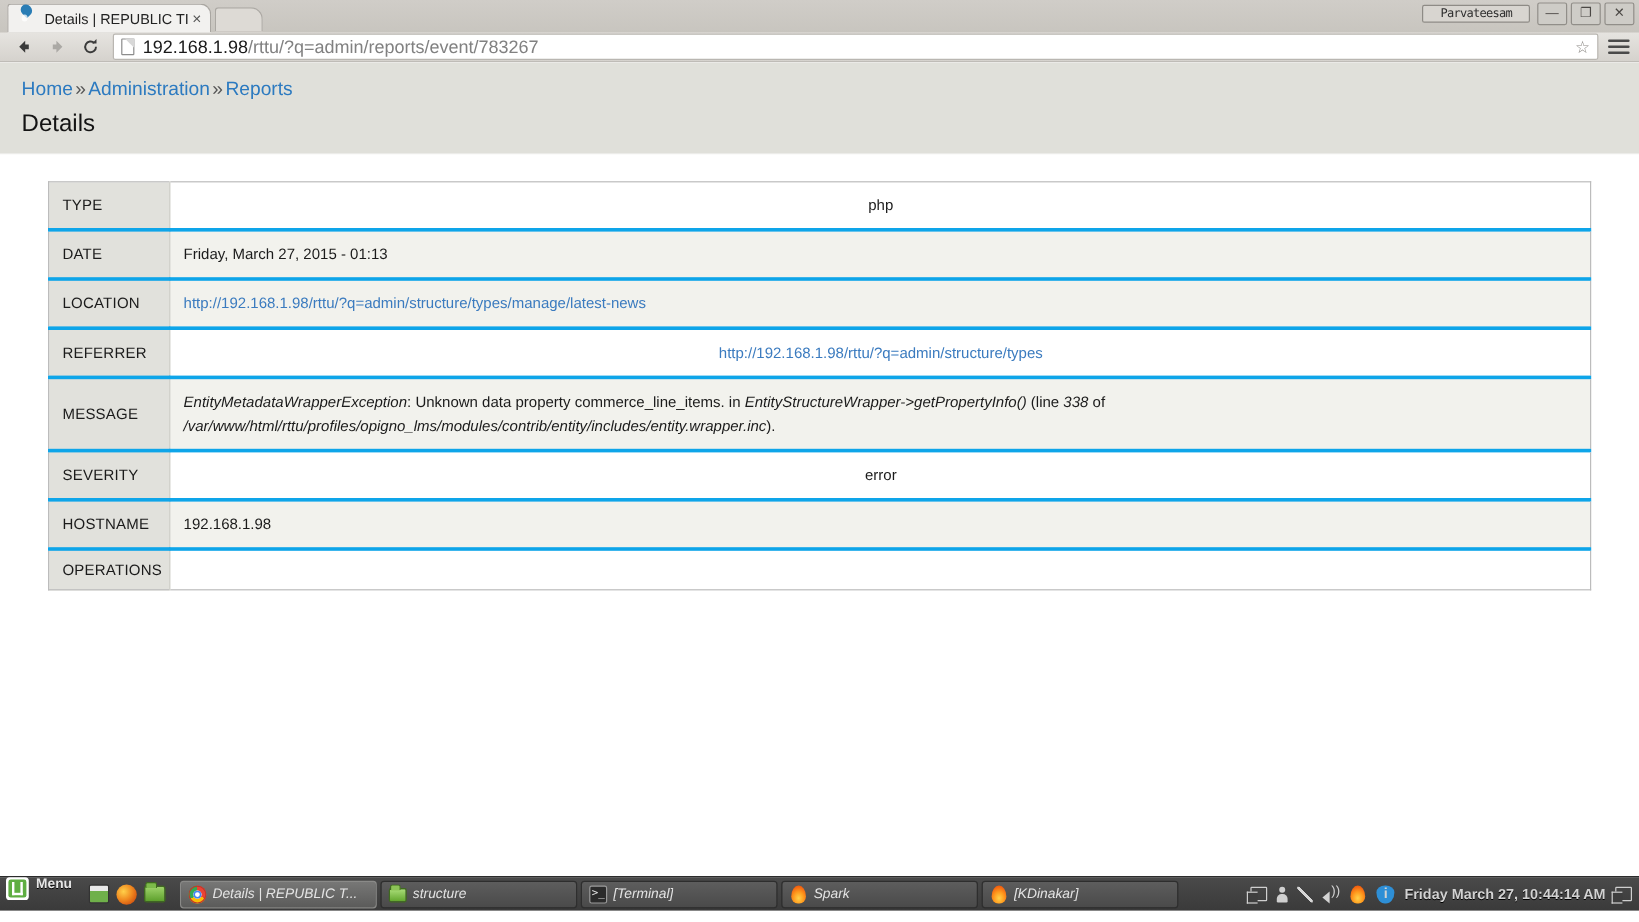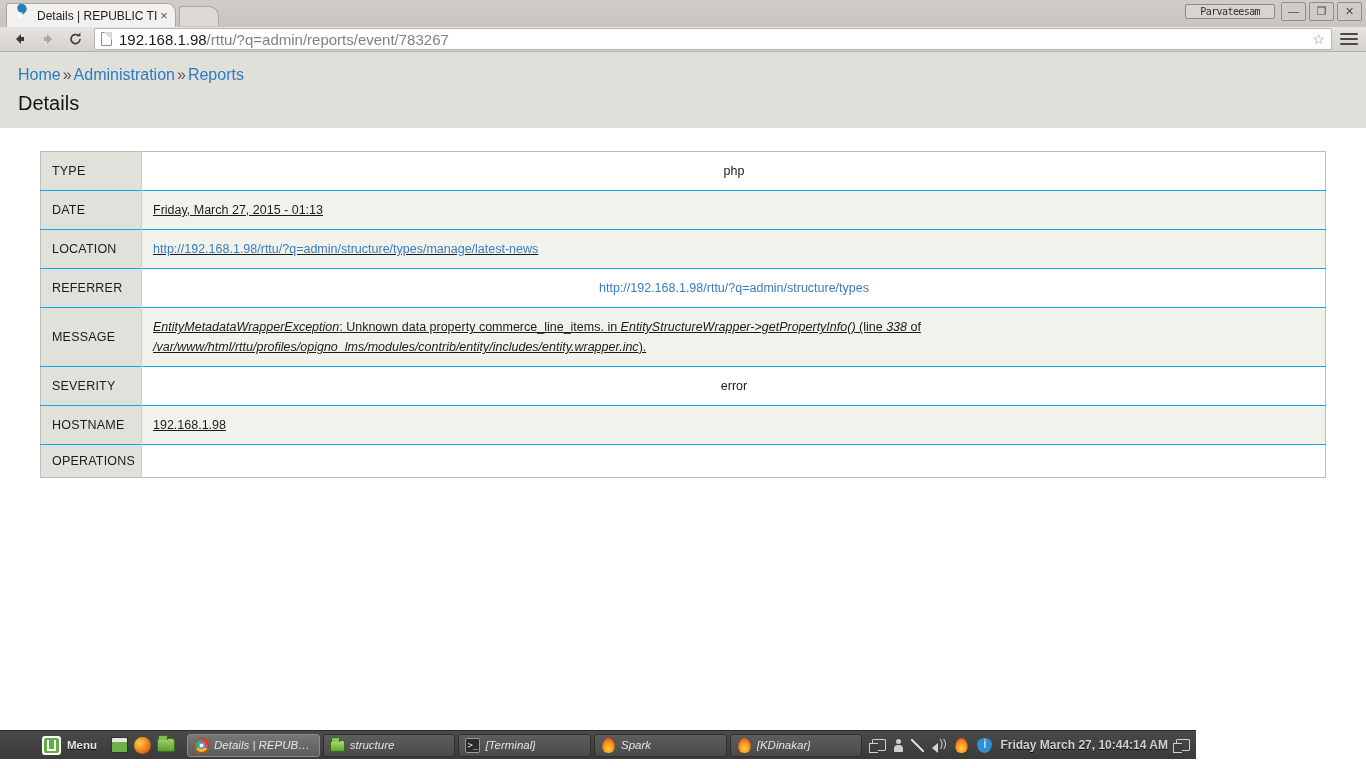--- a/index.html
+++ b/index.html
@@ -223,59 +223,57 @@
   }
 
   .content-area { padding: 22px 0 0 40px; background: #fff; }
 
   table.details {
     border-collapse: collapse;
     width: 1286px;
     border: 1px solid #bcbcbc;
     font-size: 12.5px;
   }
-  table.details tr { border-bottom: 1px solid #0ea5e9; }
+  table.details tr { border-bottom: 3px solid #0ea5e9; }
   table.details tr:last-child { border-bottom: none; }
   table.details th {
     width: 101px;
     background: #e1e1dc;
     color: #1b1b1b;
     font-weight: normal;
     text-align: left;
     vertical-align: middle;
     padding: 9px 0 9px 11px;
     letter-spacing: .2px;
     font-size: 12.5px;
     border-right: 1px solid #cfcfc9;
   }
   table.details td {
     padding: 9px 10px 9px 11px;
     color: #1b1b1b;
     vertical-align: middle;
     line-height: 20px;
   }
   table.details tr.odd td  { background: #ffffff; text-align: center; }
-  table.details tr.even td { background: #f2f2ed; text-decoration: underline; }
+  table.details tr.even td { background: #f2f2ed; }
   table.details a { color: #3b7bbf; text-decoration: none; cursor: pointer; }
   .msg-cell { line-height: 20px; }
   .msg-cell em { font-style: italic; }
 
   
   .taskbar {
     position: absolute;
     left: 0; bottom: 0;
-    width: 1196px; height: 29px;
+    width: 1366px; height: 29px;
     background: linear-gradient(#4a4a4a, #3a3a3a);
     border-top: 1px solid #2b2b2b;
     display: flex;
-    align-items: center;
     font-size: 11.5px;
     color: #dcdcdc;
     z-index: 50;
-    padding-left: 37px;
   }
   .mint-logo {
     width: 19px; height: 19px;
     margin-left: 5px;
     background: #ffffff;
     border-radius: 3px;
     position: relative;
     flex: 0 0 19px;
   }
   .mint-logo::after {

